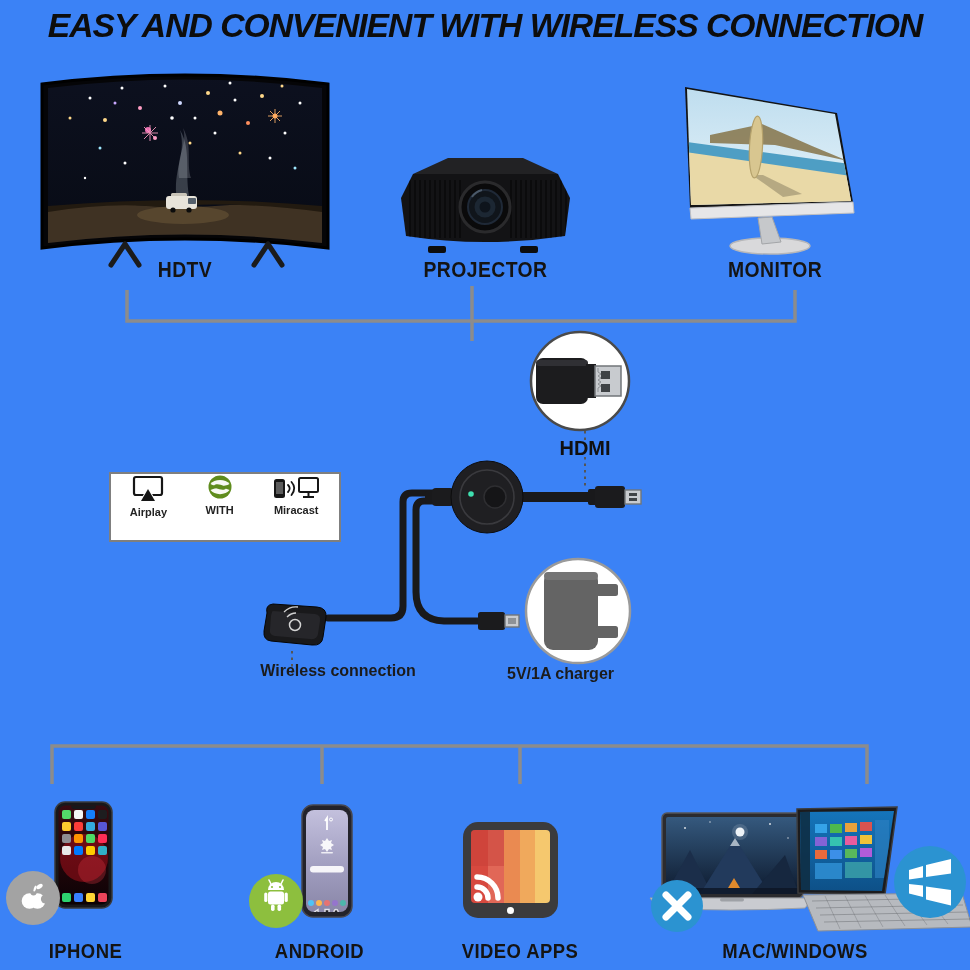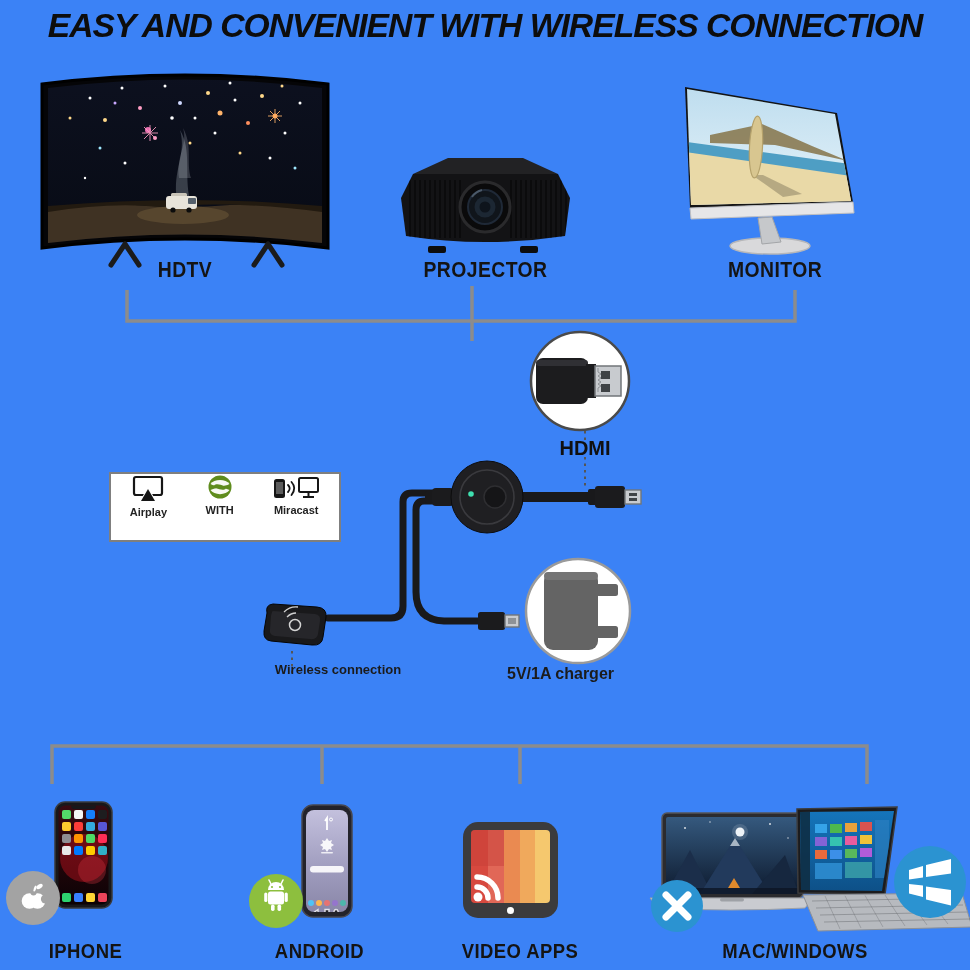--- a/index.html
+++ b/index.html
@@ -7,21 +7,21 @@
           font-family:"Liberation Sans", sans-serif;}
   .abs{position:absolute;}
   .title{top:6px;left:0;width:970px;text-align:center;font-size:34px;font-weight:bold;
          font-style:italic;letter-spacing:-1px;color:#0d0d0d;transform:scaleX(.99);}
   .devlabel{top:257px;height:26px;text-align:center;font-size:22px;font-weight:bold;
             color:#141414;transform:scaleX(.88);letter-spacing:.5px;}
   .botlabel{top:939px;height:26px;text-align:center;font-size:21px;font-weight:bold;
             color:#141414;transform:scaleX(.88);letter-spacing:.5px;}
   .hdmilabel{left:540px;top:436px;width:90px;text-align:center;font-size:21px;
              font-weight:bold;color:#101010;transform:scaleX(.95);}
-  .wireless{left:233px;top:662px;width:210px;text-align:center;font-size:13px;
+  .wireless{left:233px;top:662px;width:210px;text-align:center;font-size:16px;
             font-weight:bold;color:#1b1b1b;}
   .chargernote{left:507px;top:664px;width:170px;font-size:16px;font-weight:bold;
                color:#1b1b1b;line-height:1.24;text-align:left;}
   .featbox{left:70px;top:472px;width:228px;height:66px;border:2px solid #7f7f7f;
            background:#fff;display:flex;justify-content:space-around;align-items:flex-start;margin-left:39px;}
   .feat{display:flex;flex-direction:column;align-items:center;gap:2px;}
   .featlabel{font-size:11px;font-weight:bold;color:#222;}
 </style>
 </head>
 <body>

